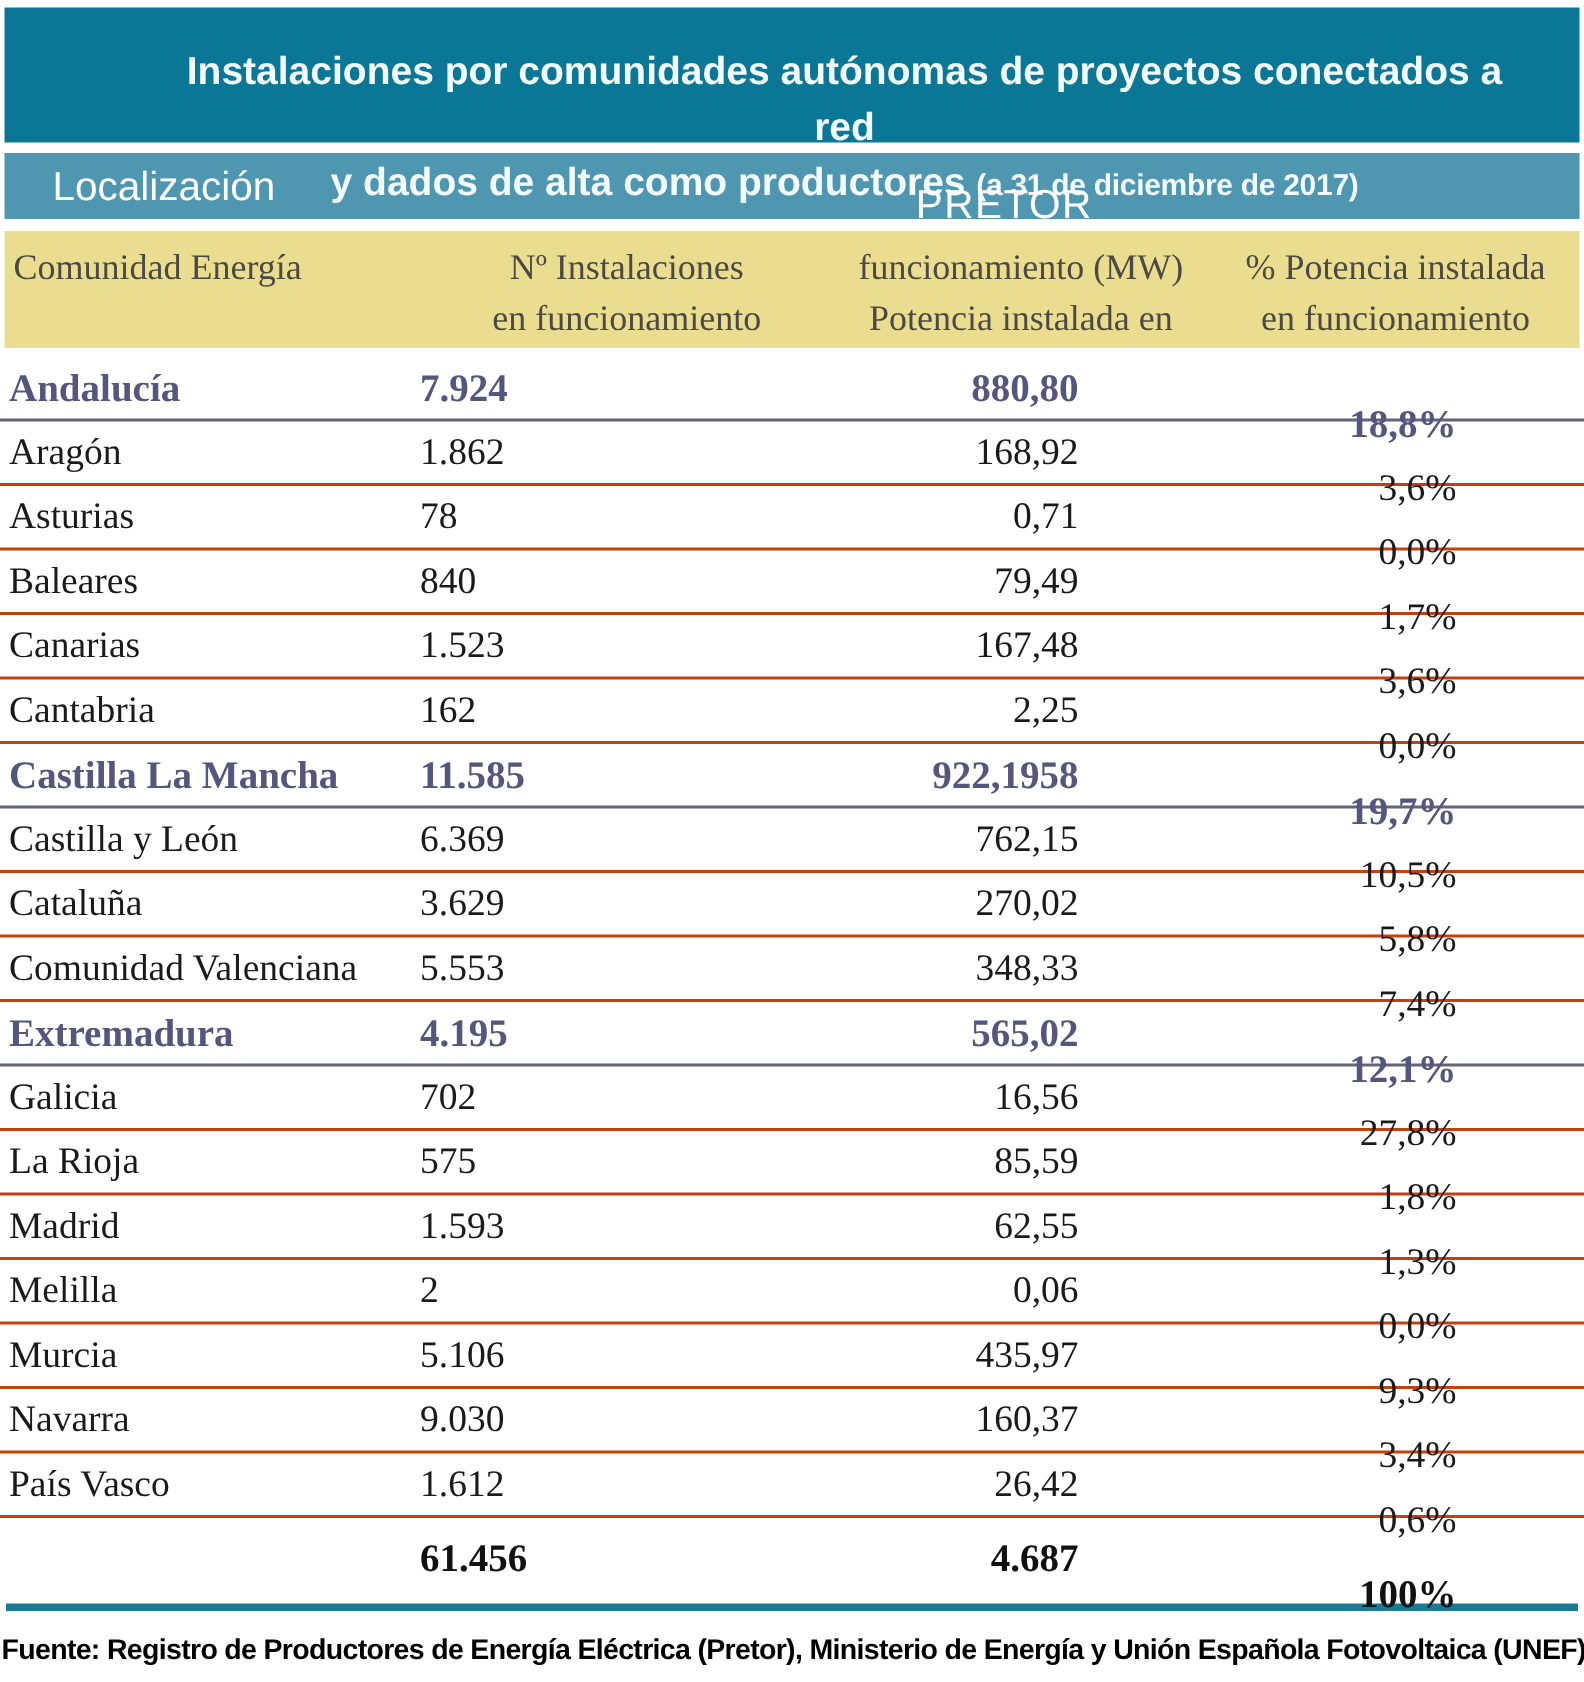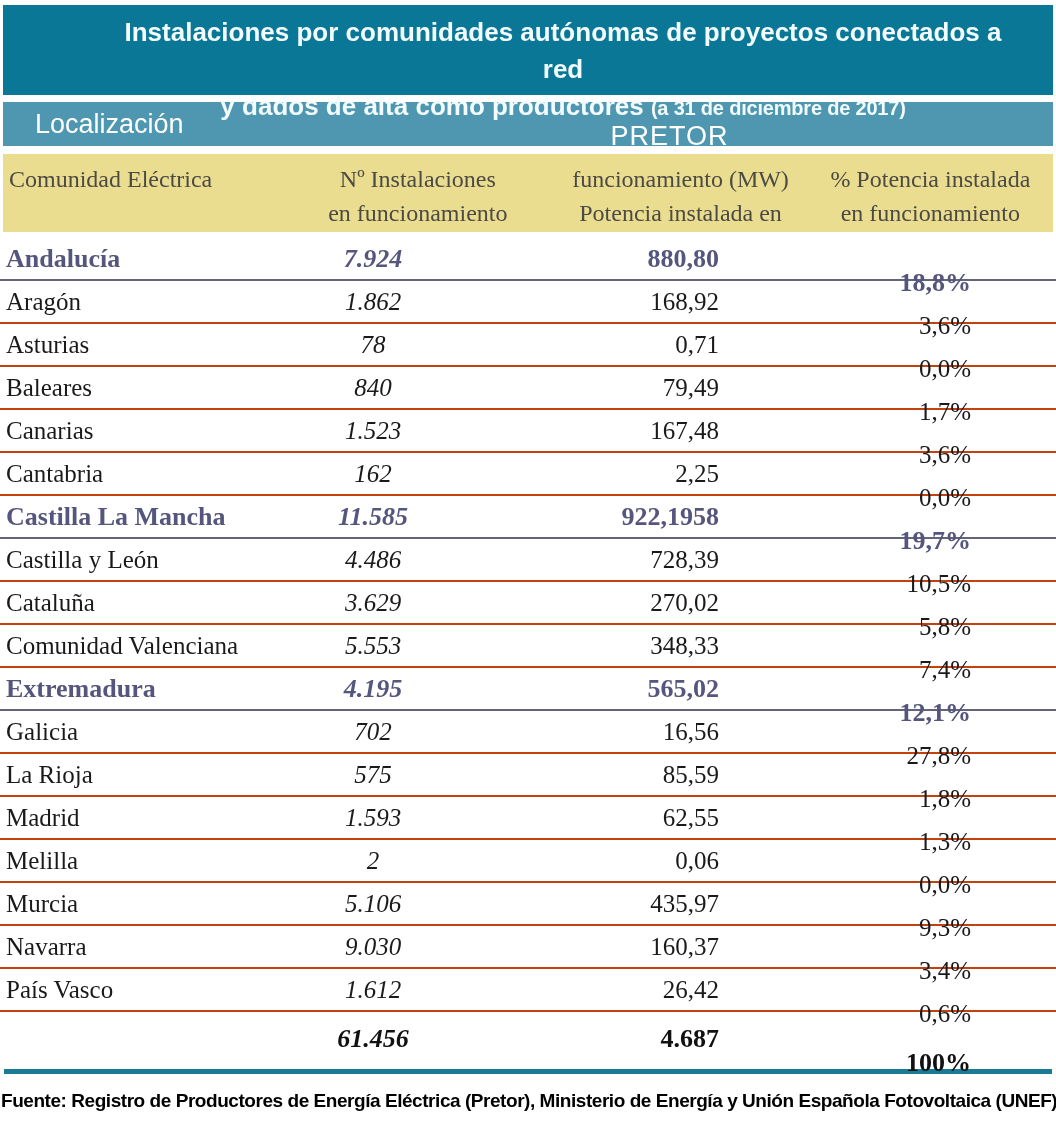--- a/index.html
+++ b/index.html
@@ -7,21 +7,21 @@
   .page {
     width: 1056px; height: 1121px; background: #fff; position: relative;
     font-family: "Liberation Serif", serif; overflow: hidden;
   }
 
   
   .title-band {
     margin: 5px 3px 0 3px; height: 90px; background: #0a7796; color: #f2fbfd;
     font-family: "Liberation Sans", sans-serif; font-weight: bold;
     font-size: 26px; line-height: 37px; text-align: center;
-    padding: 9px 40px 0 110px;
+    padding: 24px 40px 0 110px;
   }
   .date-note { font-size: 20px; letter-spacing: -0.2px; }
 
   
   .loc-band {
     margin: 7px 3px 0 3px; height: 44px; background: #4f97b0; color: #fff;
     font-family: "Liberation Sans", sans-serif; font-size: 27px;
     display: flex; align-items: center;
   }
   .loc-left  { width: 283px; padding-left: 32px; }
@@ -42,21 +42,21 @@
   .tbody { margin-top: 6px; }
   .trow {
     display: flex; align-items: center; height: 43px;
     border-bottom: 2px solid #c2410c; font-size: 25px; color: #1a1a1a;
   }
   .trow.hl {
     font-weight: bold; color: #55557d; font-size: 26px;
     border-bottom-color: #63637a;
   }
   .cell.c1 { width: 280px; padding-left: 6px; }
-  .cell.c2 { width: 272px; text-align: center; padding-right: 86px; font-style: italic; }
+  .cell.c2 { width: 272px; text-align: left; padding-right: 86px; }
   .cell.c3 { width: 255px; text-align: right; padding-right: 88px; }
   .cell.c4 { width: 246px; text-align: right; padding-right: 82px; margin-top: 48px; }
 
   
   .total-row {
     display: flex; align-items: center; height: 54px;
     font-weight: bold; font-size: 26px; color: #111;
   }
 
   
@@ -83,21 +83,21 @@
     </div>
   </div>
 
   <div class="loc-band">
     <div class="loc-left">Localización</div>
     <div class="loc-center">PRETOR</div>
   </div>
 
   <div class="thead">
     <div class="hcell hc1">
-      <span>Comunidad Eléctrica</span>
+      <span>Comunidad Energía</span>
       <span></span>
     </div>
     <div class="hcell hc2">
       <span>Nº Instalaciones</span>
       <span>en funcionamiento</span>
     </div>
     <div class="hcell hc3">
       <span>funcionamiento (MW)</span>
       <span>Potencia instalada en</span>
     </div>
@@ -145,22 +145,22 @@
         <div class="cell c4">0,0%</div>
       </div>
       <div class="trow hl">
         <div class="cell c1">Castilla La Mancha</div>
         <div class="cell c2">11.585</div>
         <div class="cell c3">922,1958</div>
         <div class="cell c4">19,7%</div>
       </div>
       <div class="trow">
         <div class="cell c1">Castilla y León</div>
-        <div class="cell c2">4.486</div>
-        <div class="cell c3">728,39</div>
+        <div class="cell c2">6.369</div>
+        <div class="cell c3">762,15</div>
         <div class="cell c4">10,5%</div>
       </div>
       <div class="trow">
         <div class="cell c1">Cataluña</div>
         <div class="cell c2">3.629</div>
         <div class="cell c3">270,02</div>
         <div class="cell c4">5,8%</div>
       </div>
       <div class="trow">
         <div class="cell c1">Comunidad Valenciana</div>

